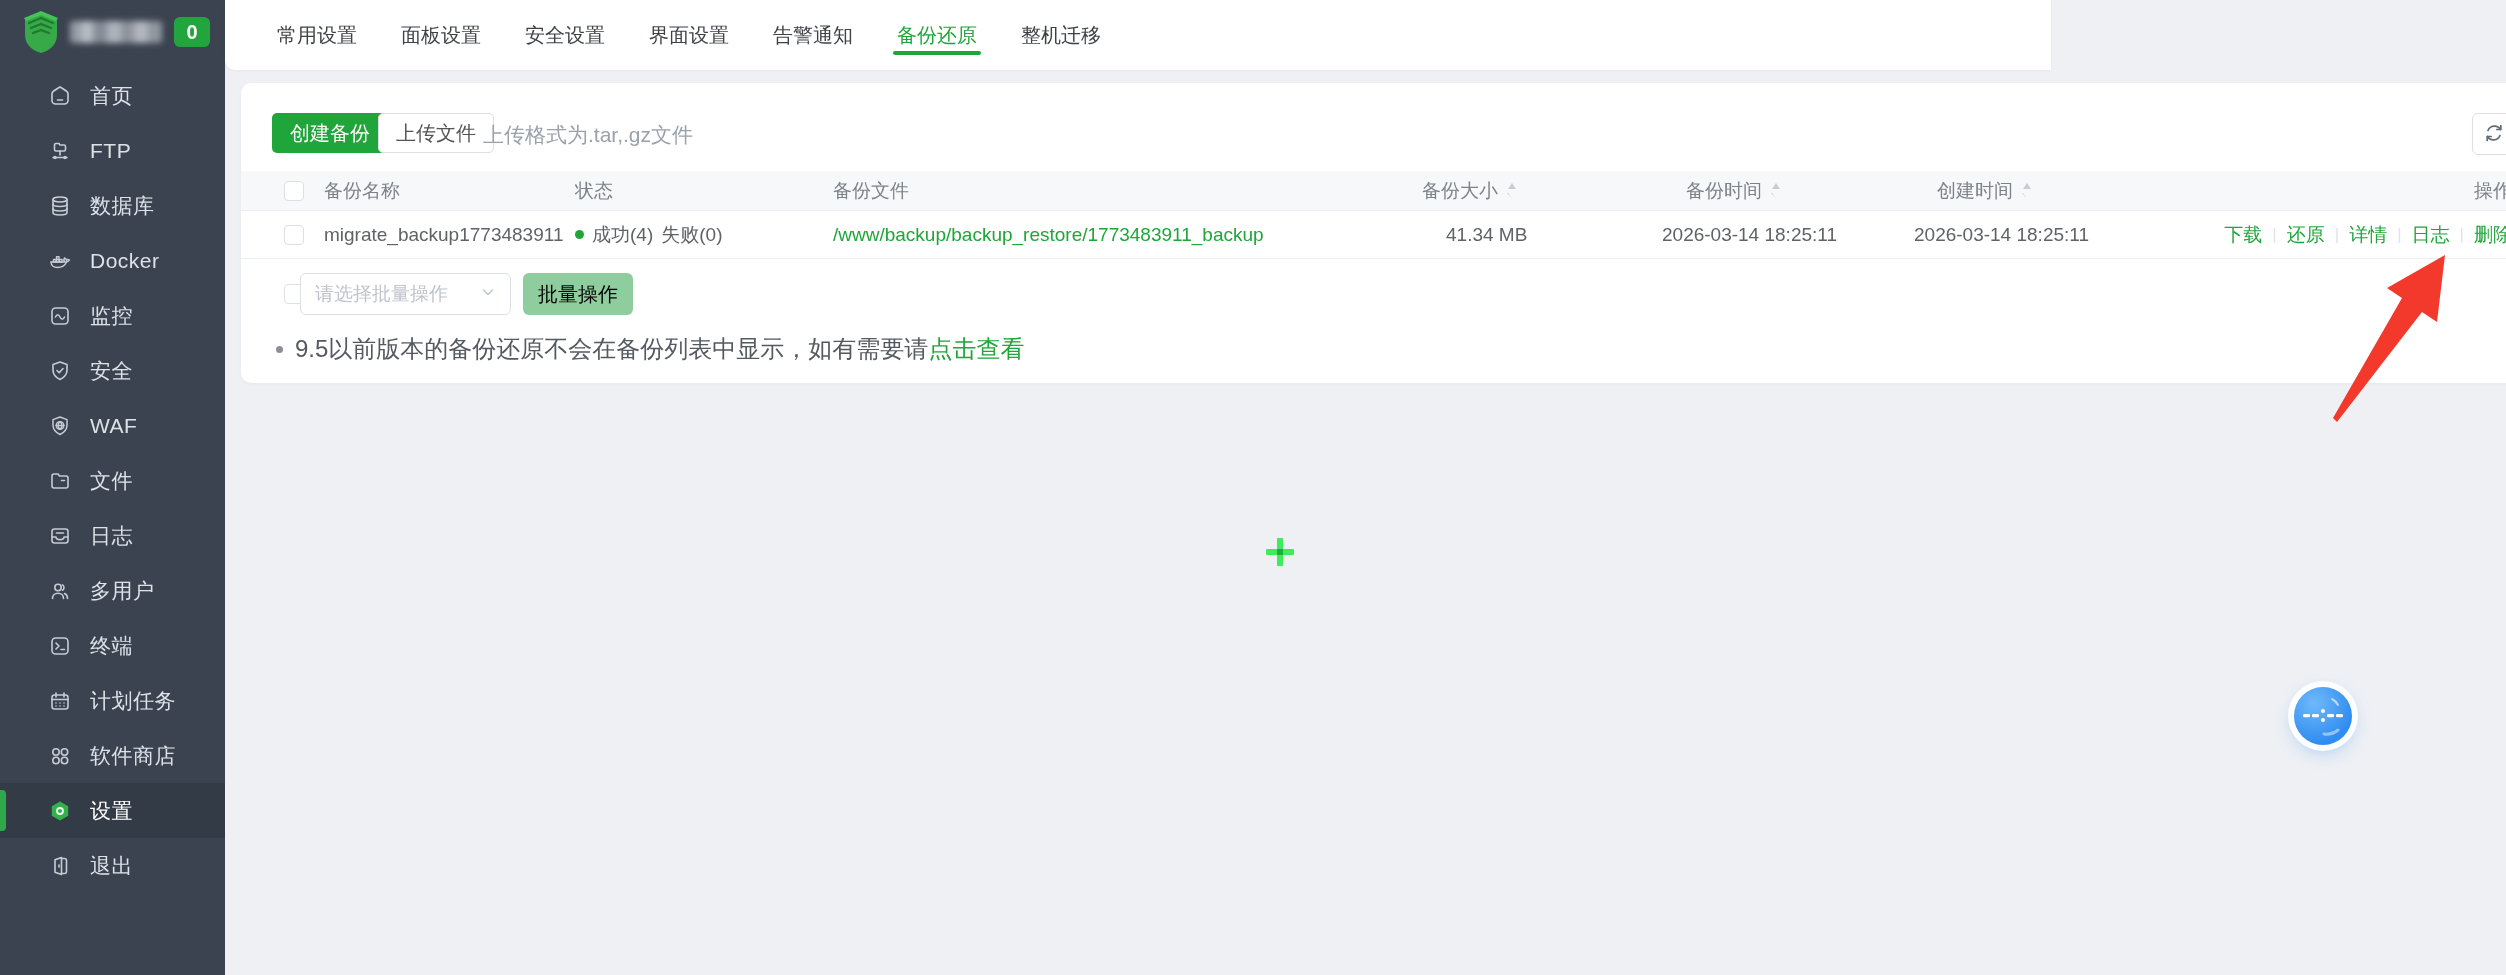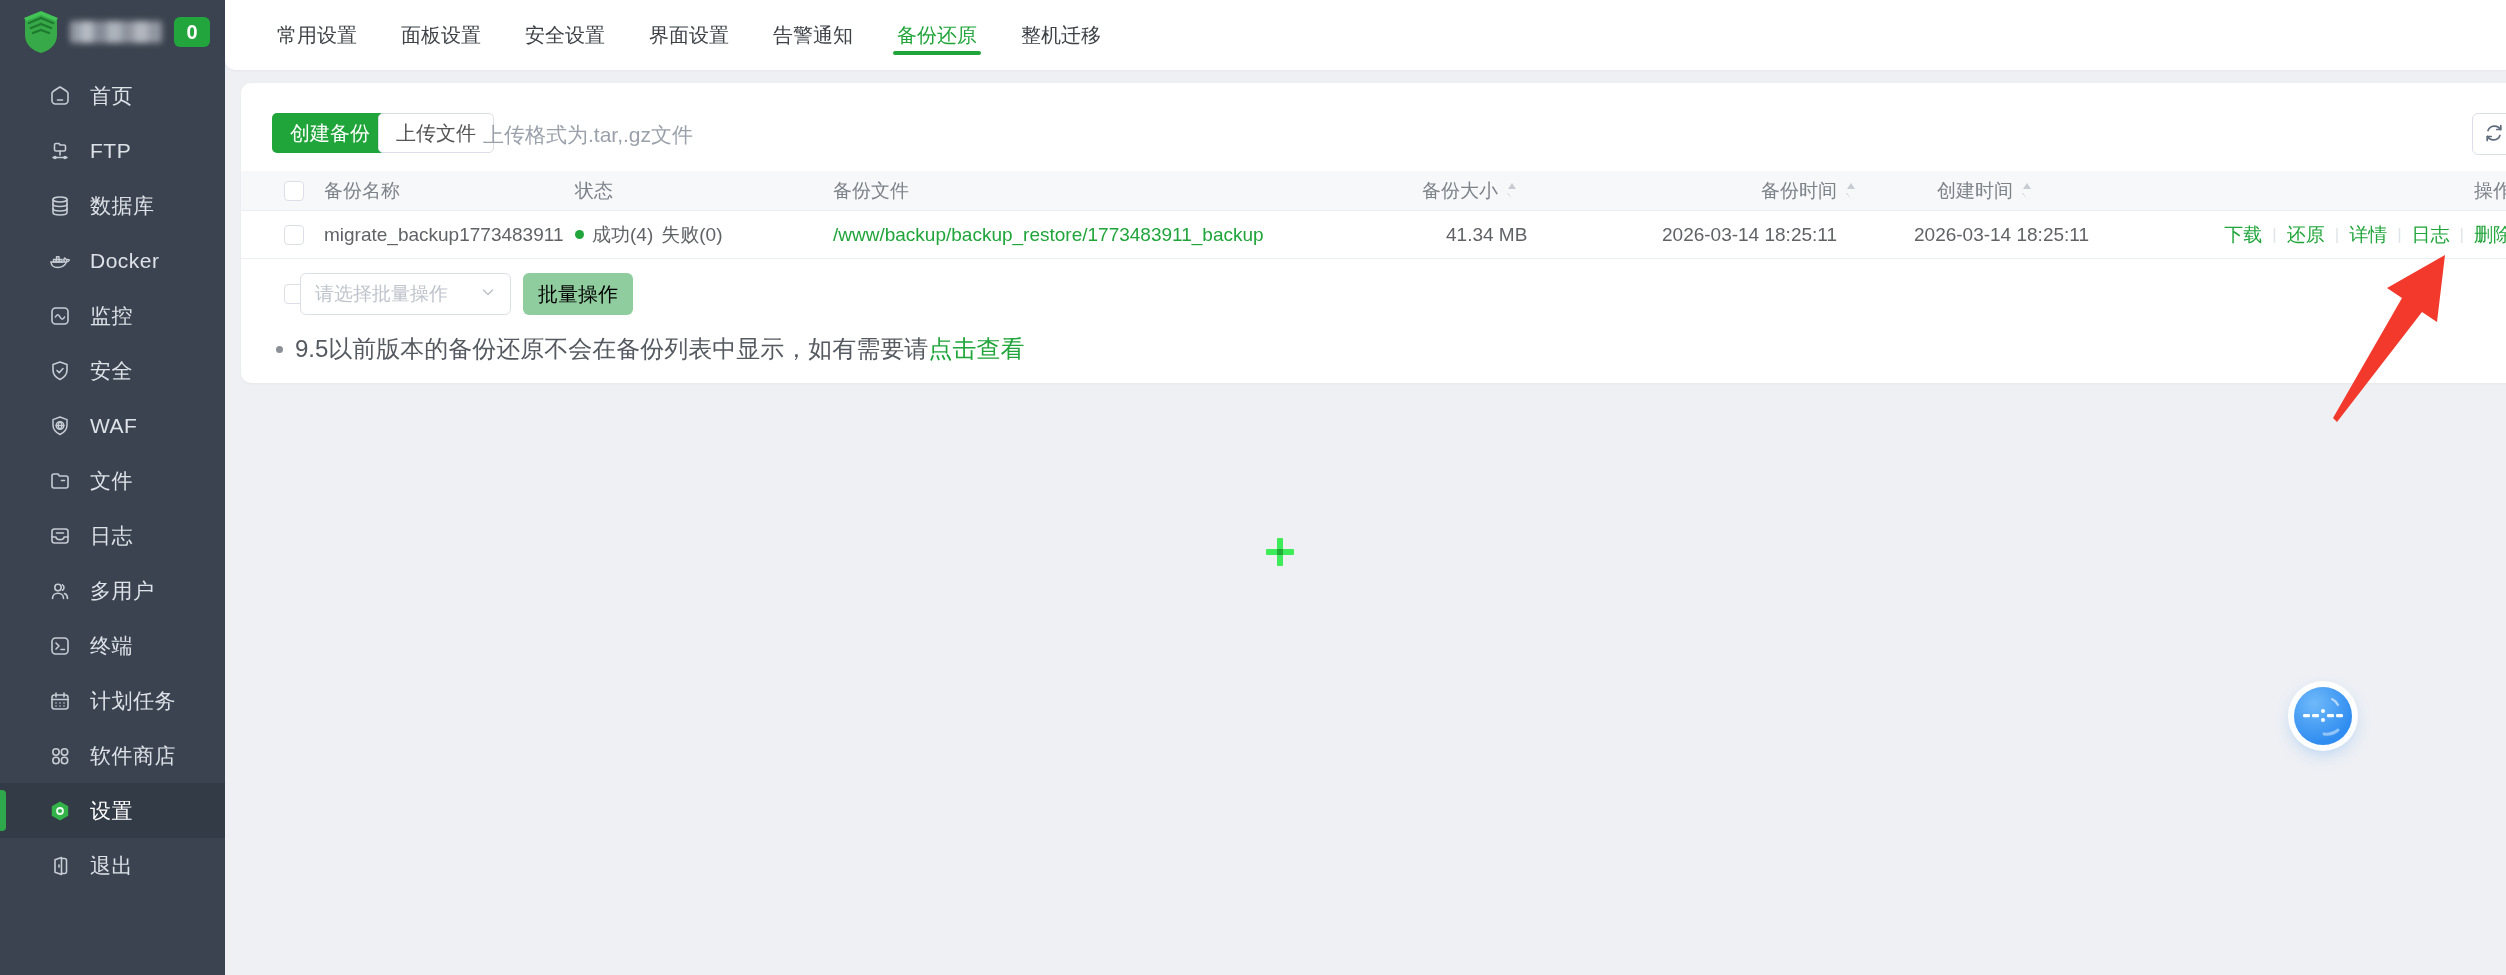--- a/index.html
+++ b/index.html
@@ -18,21 +18,21 @@
     font-size:20px; font-weight:bold; border-radius:6px; display:flex; align-items:center; justify-content:center; padding:0 8px; }
   .side-list { position:absolute; left:0; top:68px; width:225px;text-align:right; }
   .side-item { position:relative; height:55px; display:flex; align-items:center; padding-left:47px; color:#dde2e8; cursor:pointer; }
   .side-item .si { width:26px; height:26px; display:flex; align-items:center; justify-content:center; color:#c6ccd4; }
   .side-item .sl { margin-left:17px; font-size:21px; letter-spacing:.5px; }
   .side-item.active { background:#333b46; }
   .side-item.active .sl { color:#fff; }
   .active-bar { position:absolute; left:0; top:7px; width:6px; height:41px; background:#2ea84a; border-radius:0 4px 4px 0; }
 
   
-  .tabbar { position:absolute; left:225px; top:0; width:2281px; height:70px; background:#fff;
+  .tabbar { position:absolute; left:225px; top:0; width:1826px; height:70px; background:#fff;
     border-radius:0 0 0 10px; display:flex; align-items:center; padding-left:52px; box-shadow:0 1px 3px rgba(0,0,0,.04); }
   .tab { position:relative; font-size:20px; color:#3e4247; margin-right:44px; height:70px; display:flex; align-items:center; cursor:pointer; }
   .tab.active { color:#20a53a; }
   .tab.active::after { content:""; position:absolute; left:-4px; right:-4px; top:51px; height:4px; background:#20a53a; border-radius:2px; }
 
   
   .card { position:absolute; left:241px; top:83px; width:2275px; height:300px; background:#fff;
     border-radius:10px 0 0 10px; box-shadow:0 1px 3px rgba(0,0,0,.04); }
 
   .btn-green { position:absolute; left:31px; top:30px; height:40px; padding:0 18px; background:#20a53a; color:#fff;
@@ -278,21 +278,21 @@
         <span>备份大小</span>
         <span class="sorter">
             <svg width="14" height="9" viewBox="0 0 14 9">
               <path d="M7 1 L11 7 H3 Z" fill="#c8ccd3"></path>
             </svg>
             <svg width="14" height="9" viewBox="0 0 14 9">
               <path d="M7 8 L3 2 H11 2 Z" fill="#c8ccd3"></path>
             </svg>
           </span>
       </div>
-      <div class="cell" style="left:1520px;">
+      <div class="cell" style="left:1445px;">
         <span>备份时间</span>
         <span class="sorter">
             <svg width="14" height="9" viewBox="0 0 14 9">
               <path d="M7 1 L11 7 H3 Z" fill="#c8ccd3"></path>
             </svg>
             <svg width="14" height="9" viewBox="0 0 14 9">
               <path d="M7 8 L3 2 H11 2 Z" fill="#c8ccd3"></path>
             </svg>
           </span>
       </div>

